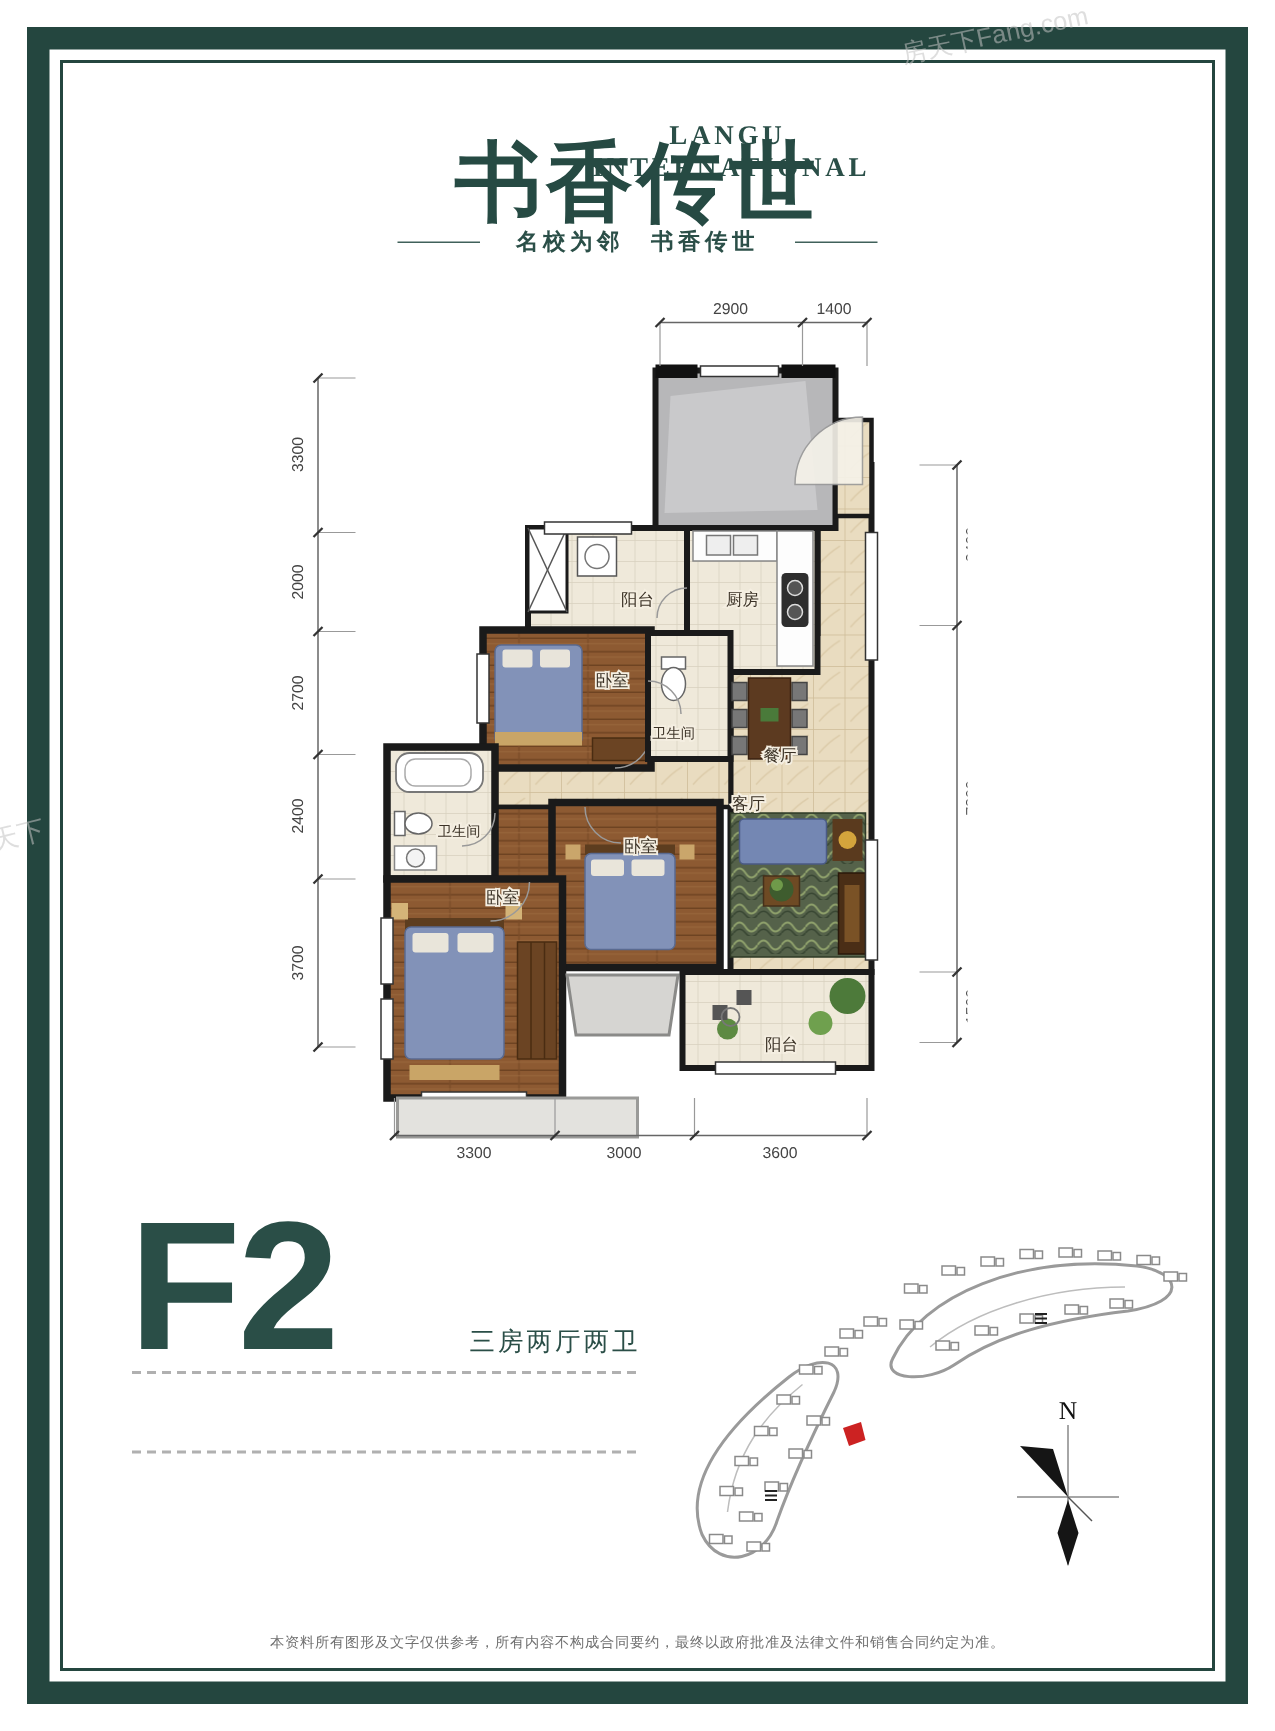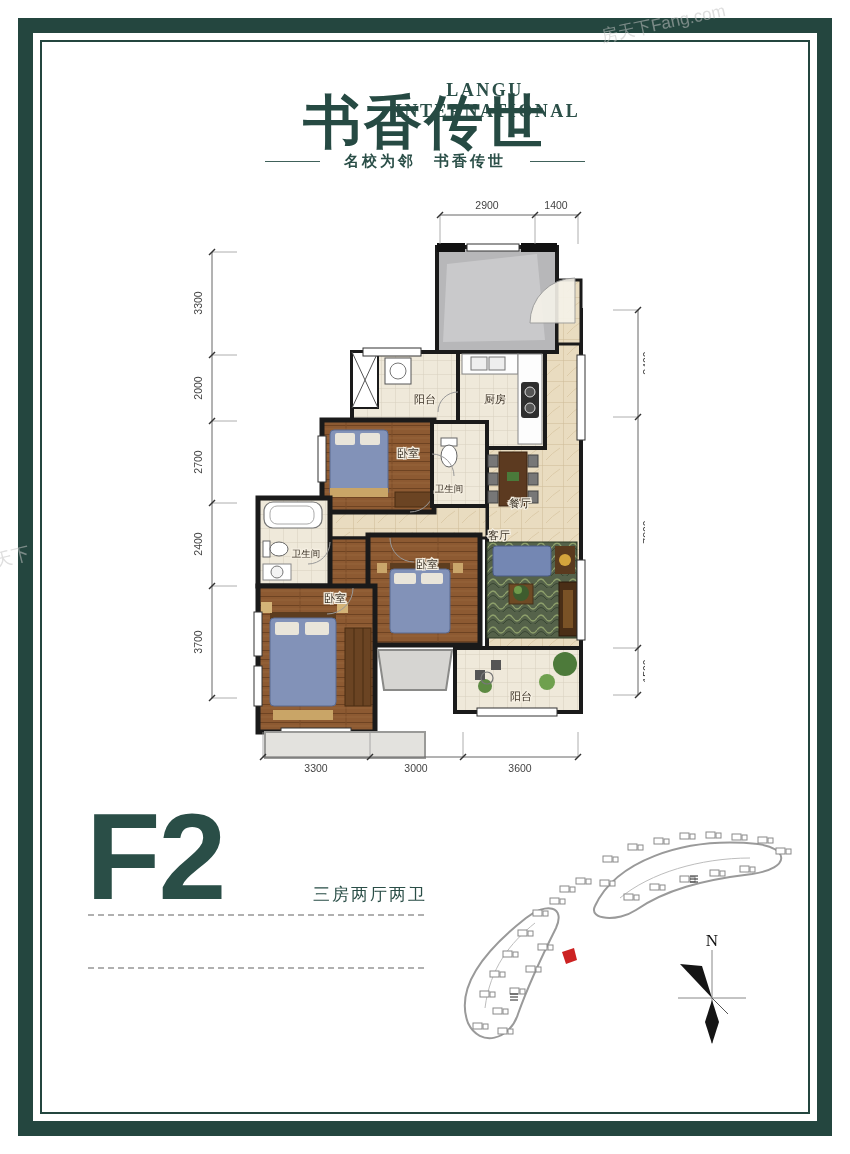--- a/index.html
+++ b/index.html
@@ -383,14 +383,15 @@
       <line x1="272" y1="132" x2="272" y2="225" stroke="#888" stroke-width="1"></line>
       <line x1="238" y1="180" x2="306" y2="180" stroke="#888" stroke-width="1"></line>
       <polygon points="240,146 272,180 262,148" fill="#151515"></polygon>
       <polygon points="272,182 265,204 272,226 279,204" fill="#151515"></polygon>
       <line x1="272" y1="180" x2="288" y2="196" stroke="#555" stroke-width="1"></line>
       <text x="272" y="128" text-anchor="middle" font-size="17" fill="#111">N</text>
     </g>
   </svg>
   </div>
 
+  <div class="disclaimer">本资料所有图形及文字仅供参考，所有内容不构成合同要约，最终以政府批准及法律文件和销售合同约定为准。</div>
 
 </div>
 
 </body></html>

